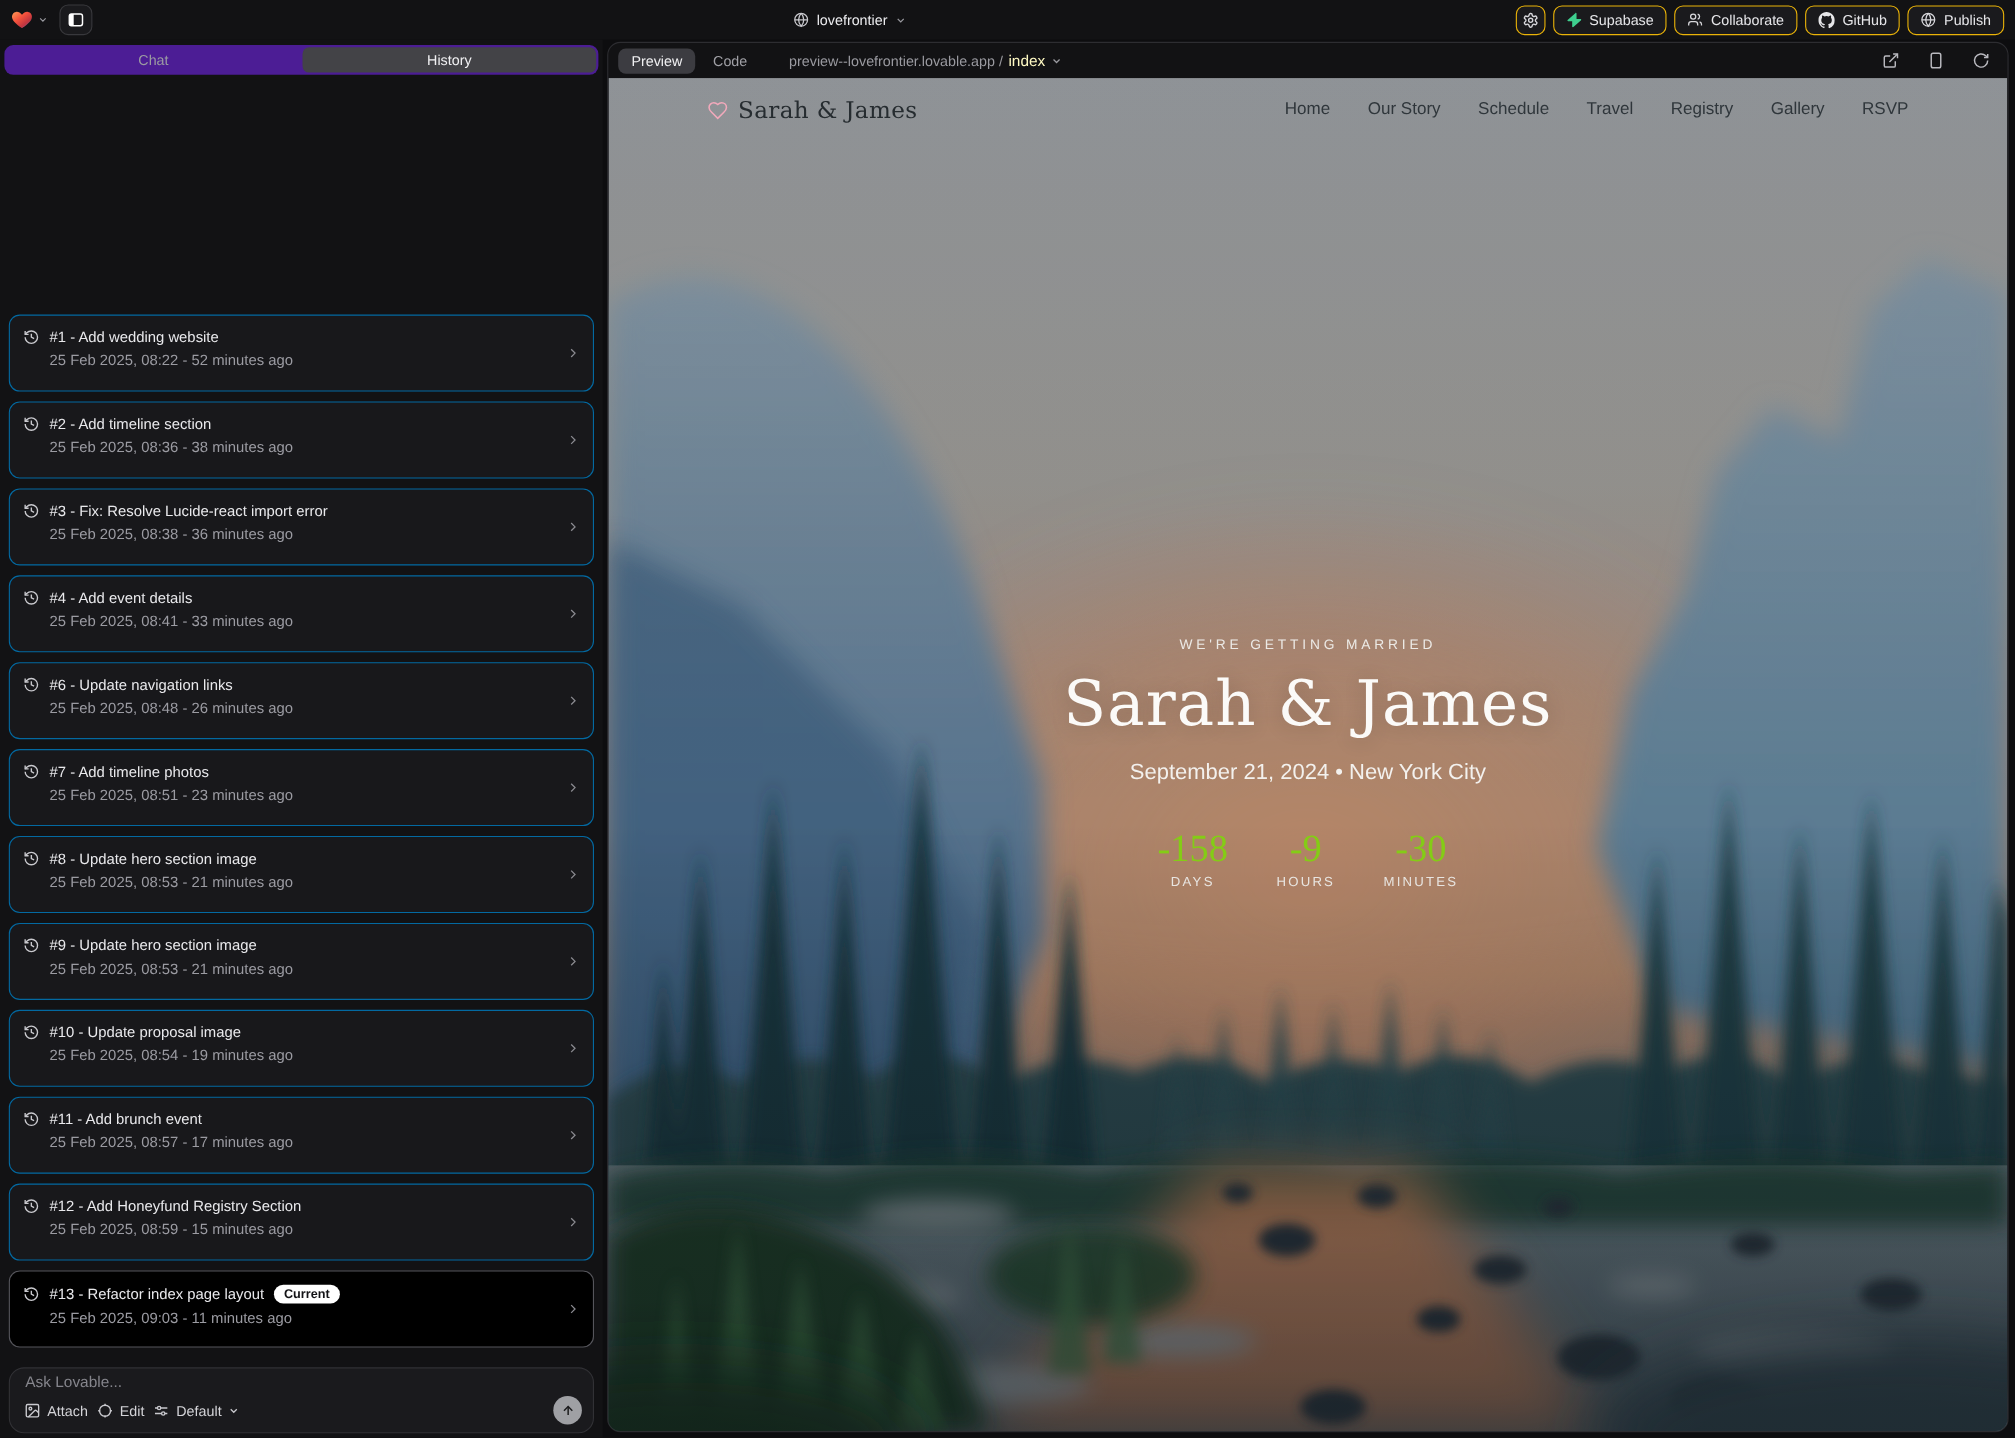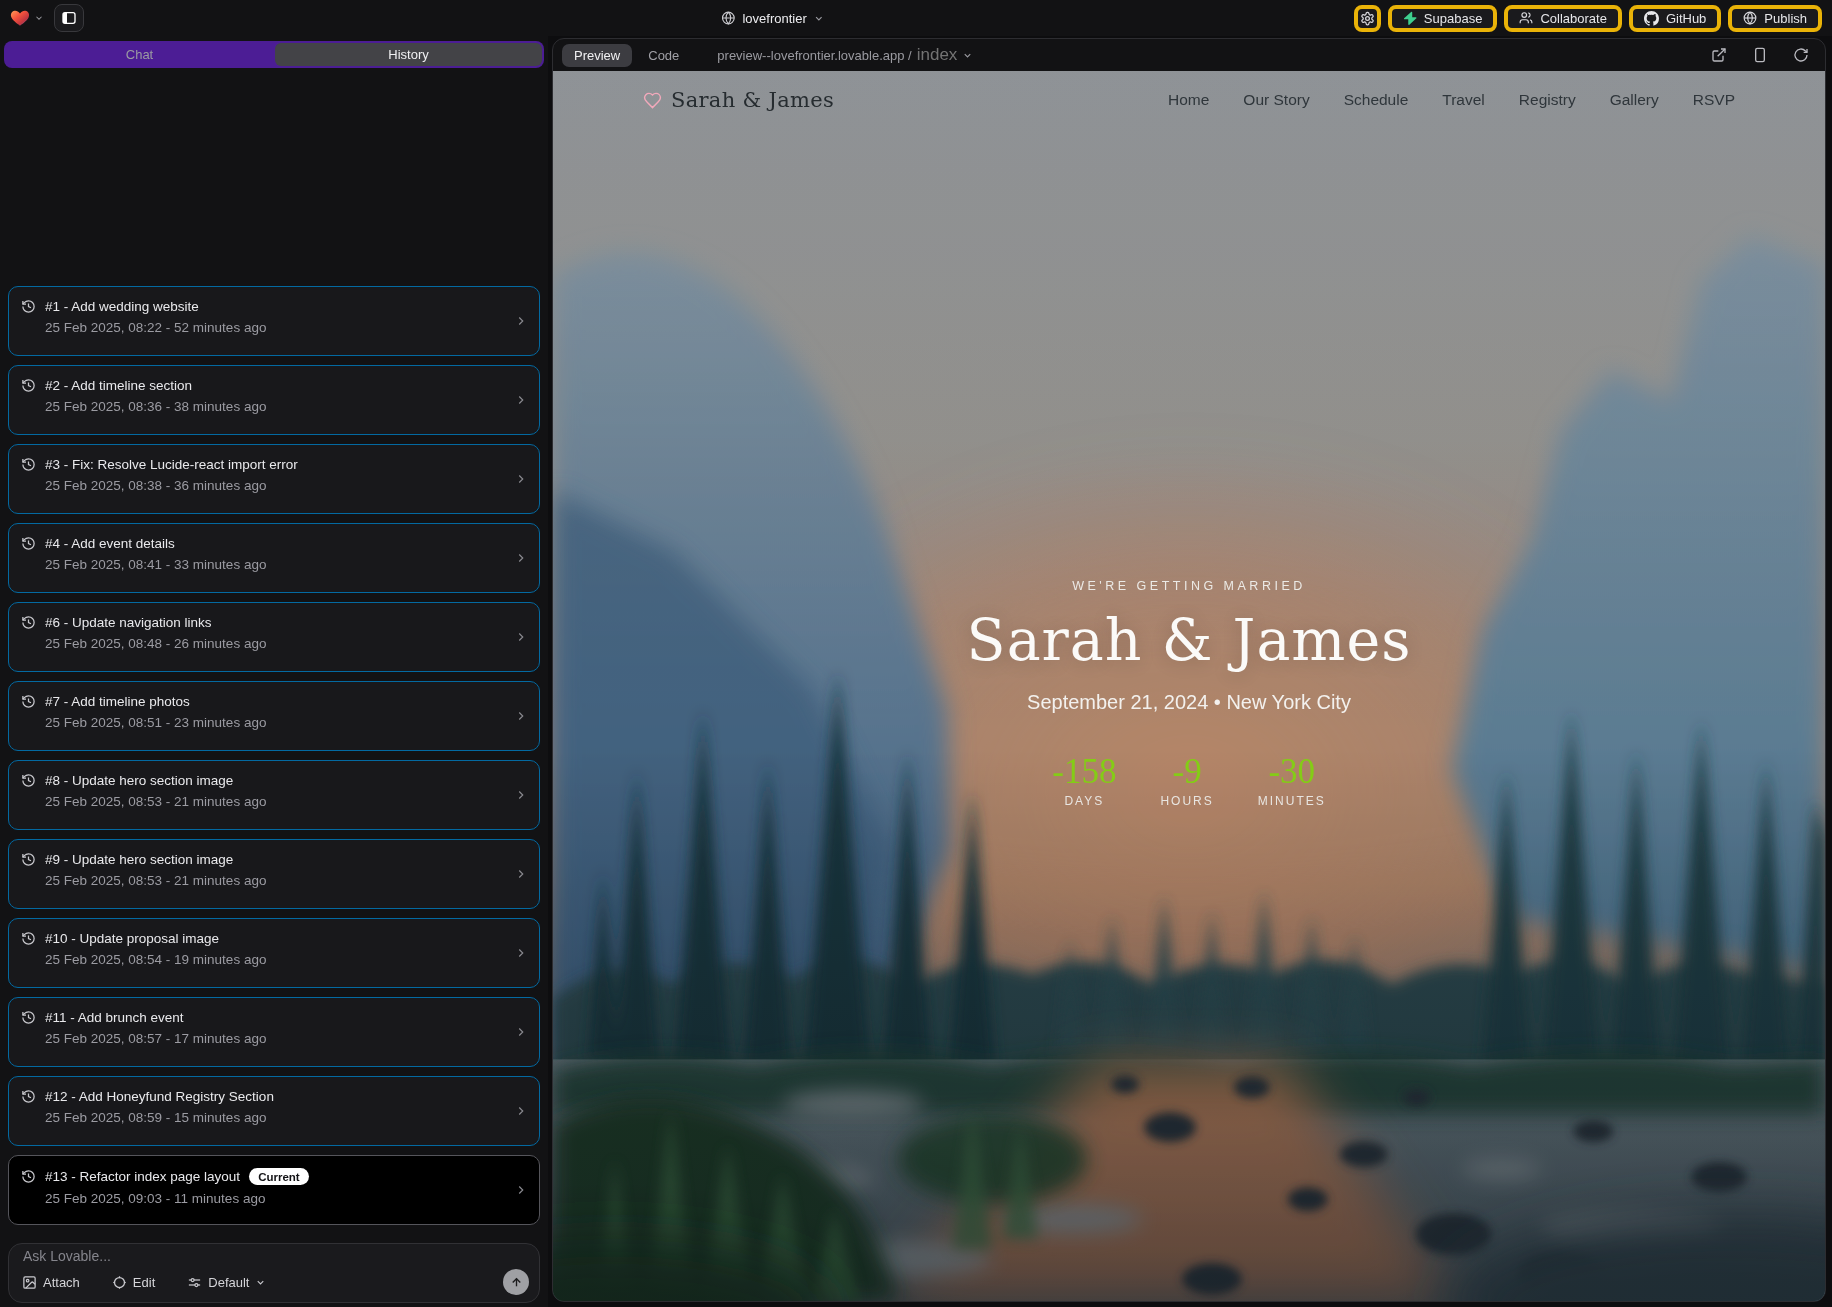--- a/index.html
+++ b/index.html
@@ -10,21 +10,21 @@
   .topbar { position:relative; height:36px; display:flex; align-items:center; padding:0 10px; background:#121214; }
   .logo-btn { display:flex; align-items:center; gap:4px; background:none; border:none; cursor:pointer; }
   .logo-btn svg { display:block; }
   .chev { stroke:#9a9aa0; }
   .panel-toggle { width:30px; height:28px; margin-left:10px; display:flex; align-items:center; justify-content:center;
     background:#1a1a1d; border:1px solid #38383c; border-radius:8px; cursor:pointer; }
   .topbar-center { position:absolute; left:42.2%; transform:translateX(-50%); display:flex; align-items:center; gap:7px; cursor:pointer; }
   .topbar-center .proj { font-size:13px; color:#ececef; }
   .topbar-right { margin-left:auto; display:flex; align-items:center; gap:7px; }
   .tb-btn { height:27px; display:flex; align-items:center; gap:7px; padding:0 11px; font-size:13px; color:#e6e6e9;
-    background:#1a1a1d; border:4px solid #eab308; border-radius:8px; cursor:pointer; font-family:inherit; }
+    background:#1a1a1d; border:1px solid #eab308; border-radius:8px; cursor:pointer; font-family:inherit; }
   .tb-btn.icon-only { width:27px; padding:0; justify-content:center; }
 
   
   .sidebar { position:absolute; top:36px; left:0; bottom:0; width:548px; display:flex; flex-direction:column; background:#121214; }
   .seg-tabs { display:flex; gap:2px; margin:5px 4px 8px; background:#4c1d95; border-radius:8px; padding:2px; }
   .seg-tab { flex:1; height:23px; border:none; border-radius:6px; background:transparent; color:#9b9ba2; font-size:13px;
     font-family:inherit; cursor:pointer; }
   .seg-tab.active { background:#434347; color:#f0f0f2; }
 
   .history-list { margin:auto 8px 0; display:flex; flex-direction:column; gap:9px; }
@@ -34,36 +34,36 @@
   .hc-title-row { display:flex; align-items:center; gap:9px; }
   .hc-title-row svg { flex:0 0 auto; stroke:#c9c9ce; }
   .hc-title { font-size:13.5px; font-weight:500; color:#e9e9ec; white-space:nowrap; }
   .badge { display:none; font-size:11.5px; font-weight:600; color:#131316; background:#ffffff; border-radius:999px; padding:2.5px 9px; }
   .history-card.current .badge { display:inline-flex; }
   .hc-time { margin:6px 0 0 24px; font-size:13.5px; color:#9b9ba2; white-space:nowrap; }
   .hc-chev { position:absolute; right:11px; top:50%; transform:translateY(-50%); stroke:#8a8a90; }
 
   .composer { position:relative; margin:18px 8px 4px; height:60px; background:#1a1a1d; border:1px solid #313135; border-radius:14px; padding:4px 14px; cursor:text; }
   .composer-ph { font-size:14px; color:#85858c; }
-  .composer-actions { position:absolute; left:13px; right:10px; bottom:7px; display:flex; align-items:center; gap:32px;margin-top:29px; }
+  .composer-actions { position:absolute; left:13px; right:10px; bottom:7px; display:flex; align-items:center; gap:8px;margin-top:29px; }
   .ca-btn { display:flex; align-items:center; gap:6px; background:none; border:none; color:#d4d4d8; font-size:13px; font-family:inherit; cursor:pointer; }
   .ca-btn svg { stroke:#c9c9ce; }
   .send-btn { margin-left:auto; width:26px; height:26px; border-radius:50%; border:none; background:#9fa0a4;
     display:flex; align-items:center; justify-content:center; cursor:pointer; }
   .send-btn svg { stroke:#1c1c1e; }
 
   
   .preview-panel { position:absolute; left:552px; top:38px; right:6px; bottom:5px; background:#121214;
     border:1px solid #2d2d31; border-radius:12px; overflow:hidden; display:flex; flex-direction:column; }
   .preview-toolbar { height:32px; flex:0 0 auto; display:flex; align-items:center; padding:0 16px 0 9px; gap:4px; }
   .pt-tab { border:none; background:transparent; color:#a0a0a6; font-size:13px; font-family:inherit; padding:4px 12px; border-radius:7px; cursor:pointer; }
   .pt-tab.active { background:#3c3c41; color:#f0f0f2; }
   .pt-url { display:flex; align-items:center; gap:5px; margin-left:22px; background:none; border:none; font-family:inherit; cursor:pointer; }
   .pt-url .host { color:#9a9aa0; font-size:13px; }
-  .pt-url .page { color:#737373; font-size:17px; }
+  .pt-url .page { color:#fef9c3; font-size:14px; }
   .pt-icons { margin-left:auto; display:flex; align-items:center; gap:25px; }
   .pt-icon-btn { background:none; border:none; cursor:pointer; display:flex; }
   .pt-icon-btn svg { stroke:#b9b9bf; }
 
   
   .site { position:relative; flex:1; overflow:hidden; }
   .site-bg { position:absolute; inset:0; width:100%; height:100%; display:block; }
   .site-header { position:absolute; top:0; left:0; right:0; height:58px; display:flex; align-items:center; padding:0 90px; z-index:3; }
   .site-logo { display:flex; align-items:center; gap:9px; cursor:pointer; }
   .site-logo svg { stroke:#f2a9bb; }

